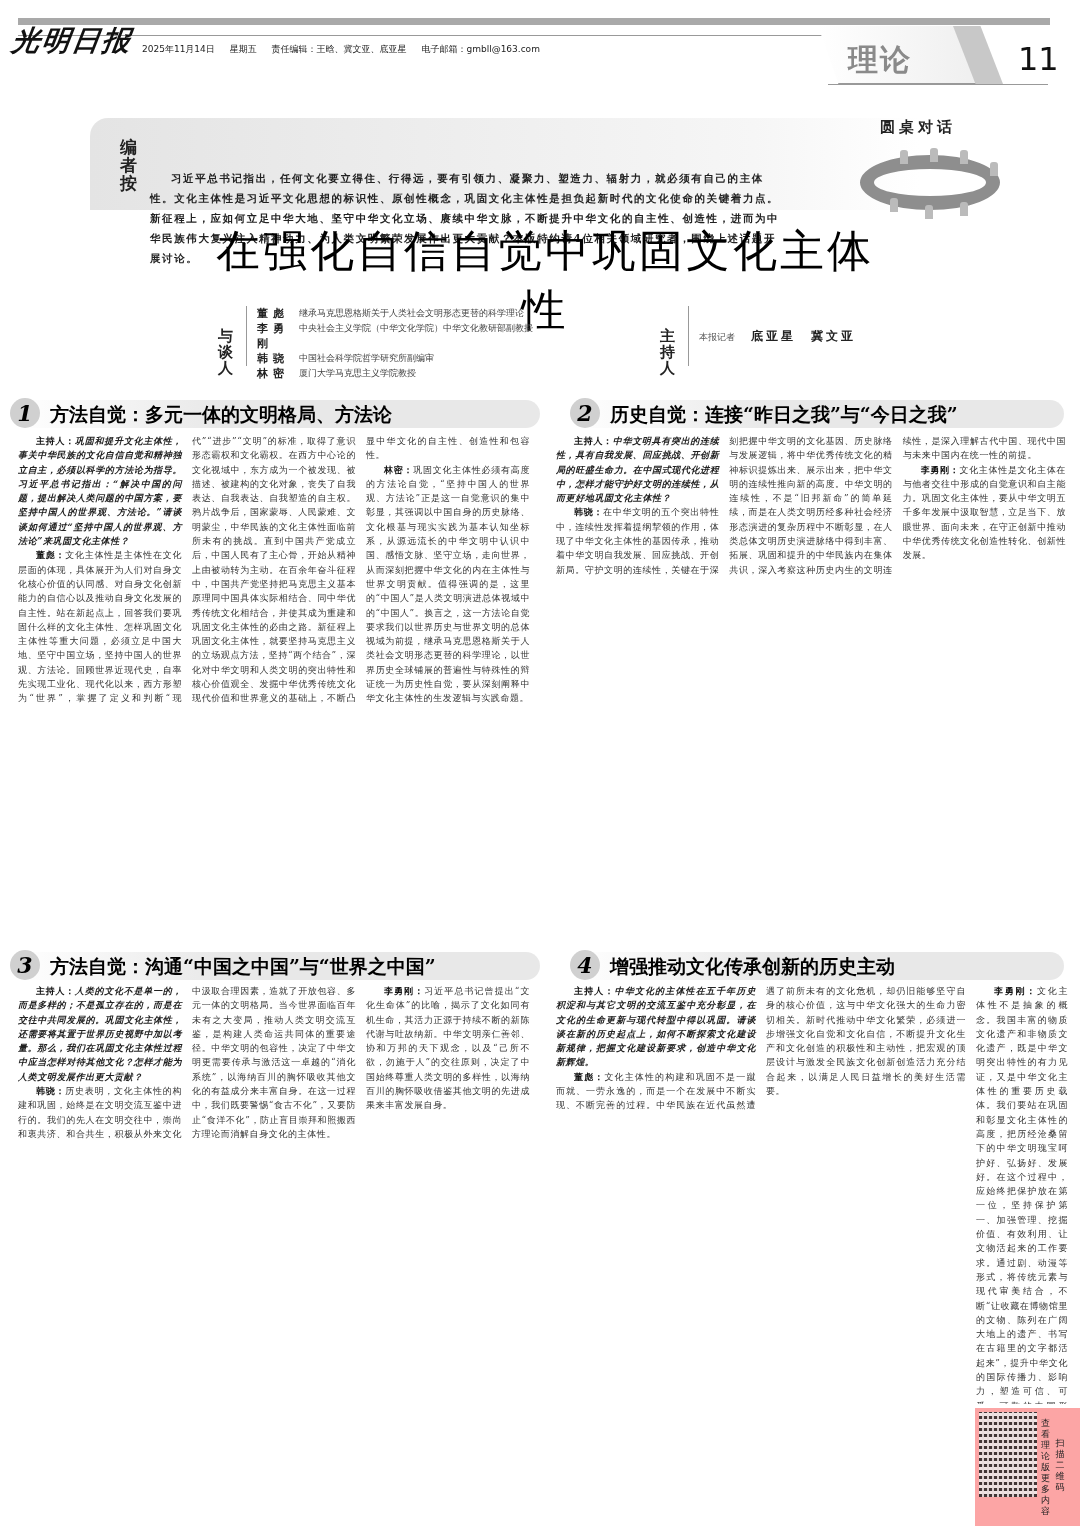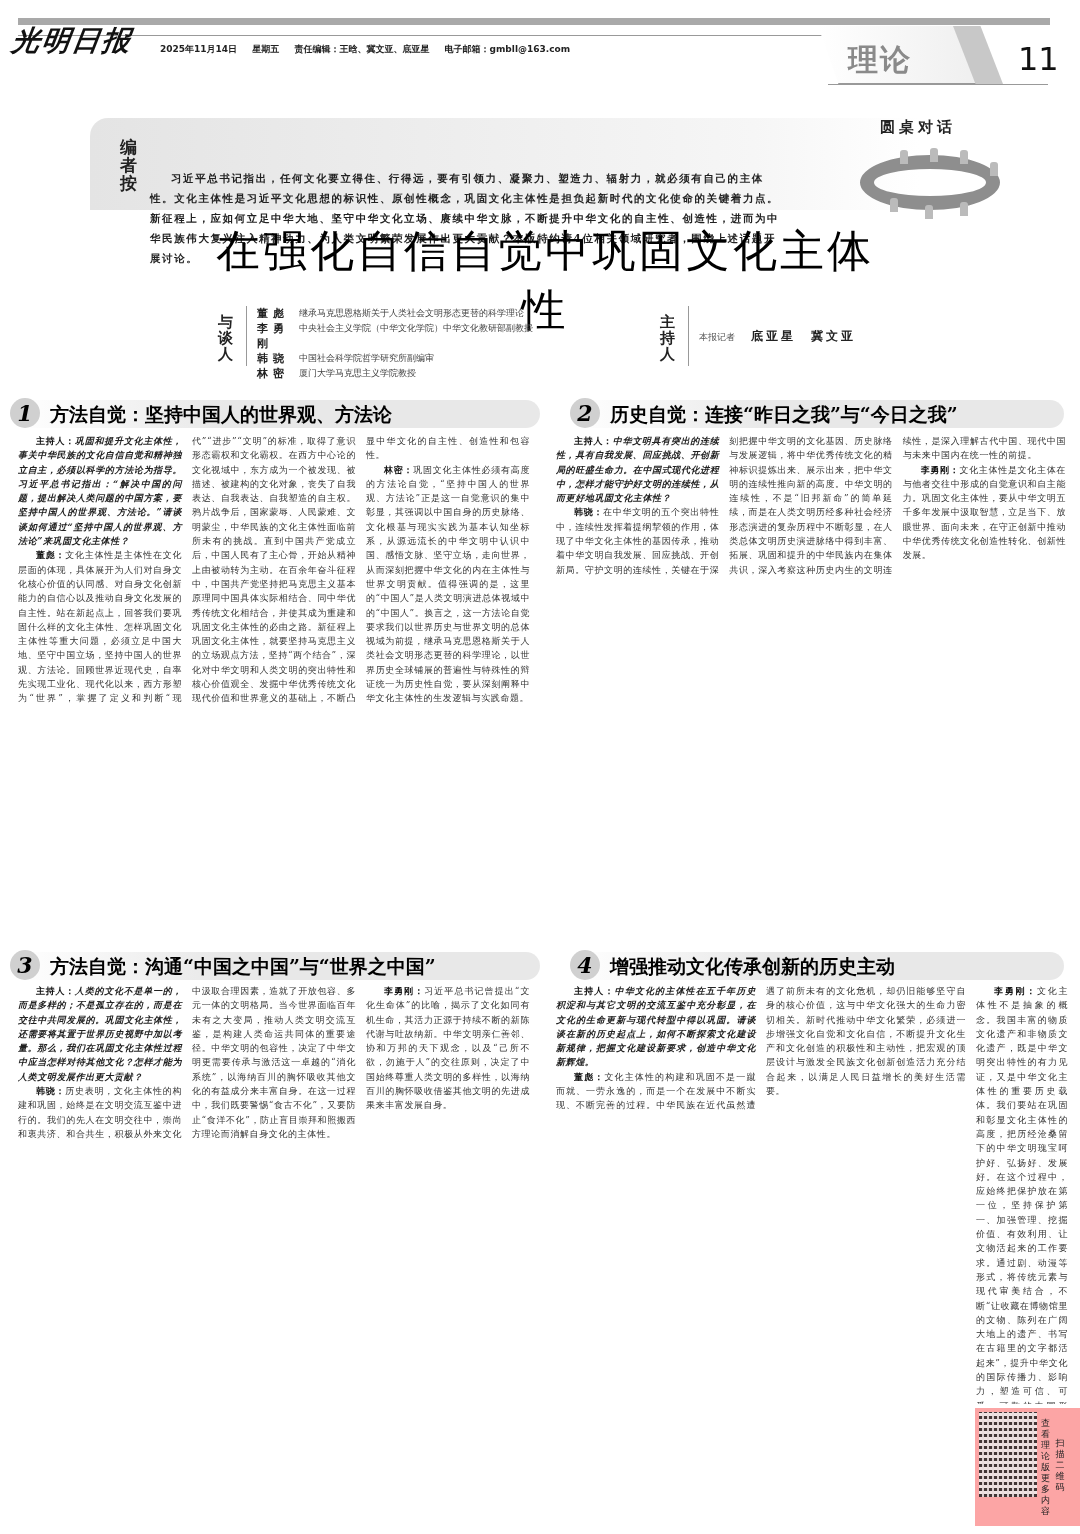--- a/index.html
+++ b/index.html
@@ -1,41 +1,41 @@
 <!DOCTYPE html>
 <html><head>
 <meta charset="utf-8">
 <style>
   * { box-sizing: border-box; margin: 0; padding: 0; }
   body { width: 1080px; height: 1534px; background: #fff; font-family: "DejaVu Serif", serif; color: #222; overflow: hidden; position: relative; }
   .topbar { position: absolute; left: 18px; right: 30px; top: 18px; height: 7px; background: #a9a9a9; }
   .masthead { position: absolute; left: 12px; top: 28px; height: 32px; display: flex; align-items: flex-end; }
   .logo { font-family: "DejaVu Serif", serif; font-style: italic; font-size: 28px; font-weight: bold; color: #111; letter-spacing: 2px; transform: skewX(-8deg); }
-  .meta { font-family: "DejaVu Sans", sans-serif; font-size: 9px; color: #222; margin-left: 28px; margin-bottom: 4px; font-weight: bold; }
+  .meta { font-family: "DejaVu Sans", sans-serif; font-size: 9px; color: #222; margin-left: 10px; margin-bottom: 4px; font-weight: normal; }
   .meta span { margin-right: 12px; }
   .hline { position: absolute; left: 18px; width: 805px; top: 35px; height: 1px; background: #999; }
   .section-tab { position: absolute; left: 818px; top: 26px; width: 240px; height: 60px; }
   .section-tab .shape { position: absolute; left: 0; top: 0; width: 170px; height: 58px; background: linear-gradient(90deg,#fff,#eee); clip-path: polygon(0 0, 88% 0, 100% 100%, 12% 100%); border-bottom: 1px solid #999; }
   .section-tab .stripe { position: absolute; left: 135px; top: 0; width: 50px; height: 58px; background: #c8c8c8; clip-path: polygon(0 0, 55% 0, 100% 100%, 45% 100%); }
   .section-tab .name { position: absolute; left: 30px; top: 14px; font-size: 30px; font-weight: bold; color: #8a8a8a; letter-spacing: 2px; }
   .section-tab .pageno { position: absolute; left: 200px; top: 14px; font-family: "DejaVu Sans", sans-serif; font-size: 32px; color: #111; }
   .section-tab .underline { position: absolute; left: 10px; top: 58px; width: 220px; height: 1px; background: #999; }
 
   .editor-box { position: absolute; left: 90px; top: 118px; width: 830px; height: 92px; background: linear-gradient(90deg,#e4e4e4,#f6f6f6 80%,#fff); border-radius: 18px 0 0 0; }
   .editor-label { position: absolute; left: 120px; top: 138px; width: 22px; font-family: "DejaVu Sans", sans-serif; font-weight: bold; font-size: 17px; line-height: 18px; color: #222; }
   .editor-text { position: absolute; left: 150px; top: 124px; width: 630px; font-size: 10.5px; line-height: 20px; letter-spacing: 1.6px; text-indent: 2em; color: #222; font-weight: bold; margin-top: 44px; }
   .roundtable { position: absolute; left: 860px; top: 110px; width: 200px; height: 110px; }
   .roundtable .rt-title { position: absolute; left: 20px; top: 8px; font-size: 15px; font-weight: bold; letter-spacing: 4px; }
   .roundtable .ring { position: absolute; left: 0; top: 45px; width: 140px; height: 55px; border: 14px solid #8e8e8e; border-radius: 50%; }
   .roundtable .fig { position: absolute; width: 8px; height: 14px; background: #bbb; border-radius: 3px 3px 0 0; }
 
   .headline { position: absolute; left: 195px; top: 222px; width: 700px; text-align: center; font-family: "DejaVu Serif", serif; font-weight: normal; font-size: 44px; letter-spacing: 3px; color: #000; }
 
   .guests { position: absolute; left: 218px; top: 306px; display: flex; }
-  .vlabel { width: 20px; font-family: Liberation Mono, monospace; font-weight: bold; font-size: 15px; line-height: 16px; margin-top: 10px; }
+  .vlabel { width: 20px; font-family: Liberation Sans, sans-serif; font-weight: bold; font-size: 15px; line-height: 16px; margin-top: 22px; }
   .vsep { width: 1px; height: 60px; background: #999; margin: 0 10px 0 8px; }
   .guest-list { font-size: 10px; line-height: 15px; }
   .guest-row { display: flex; }
   .guest-name { width: 42px; font-weight: bold; letter-spacing: 5px; font-size: 11px; }
   .guest-aff { font-family: "DejaVu Sans", sans-serif; font-size: 9px; color: #444; }
   .host { position: absolute; left: 660px; top: 306px; display: flex; }
   .host .reporter { font-family: "DejaVu Sans", sans-serif; font-size: 9px; color: #555; margin-top: 25px; }
   .host .hostnames { font-weight: bold; font-size: 12px; letter-spacing: 3px; margin-top: 22px; margin-left: 16px; word-spacing: 12px; }
 
   .sec-head { position: absolute; height: 28px; background: linear-gradient(90deg,#fff,#e8e8e8 40%,#e8e8e8); border-radius: 14px; }
@@ -119,21 +119,21 @@
 </div>
 <div class="host">
   <div class="vlabel">主持人</div>
   <div class="vsep"></div>
   <div class="reporter">本报记者</div>
   <div class="hostnames">底亚星　冀文亚</div>
 </div>
 
 <div class="sec-head" style="left:14px;top:400px;width:526px">
   <div class="num">1</div>
-  <div class="title">方法自觉：坚持中国人的世界观、方法论</div>
+  <div class="title">方法自觉：多元一体的文明格局、方法论</div>
 </div>
 <div class="col" style="left:18px;top:434px;width:512px;height:500px;column-count:3;column-gap:10px">
   <p><span class="q"><span class="spk">主持人：</span><span>巩固和提升文化主体性，事关中华民族的文化自信自觉和精神独立自主，必须以科学的方法论为指导。习近平总书记指出：“解决中国的问题，提出解决人类问题的中国方案，要坚持中国人的世界观、方法论。”请谈谈如何通过“坚持中国人的世界观、方法论”来巩固文化主体性？</span></span></p>
   <p><span class="spk">董彪：</span><span>文化主体性是主体性在文化层面的体现，具体展开为人们对自身文化核心价值的认同感、对自身文化创新能力的自信心以及推动自身文化发展的自主性。站在新起点上，回答我们要巩固什么样的文化主体性、怎样巩固文化主体性等重大问题，必须立足中国大地、坚守中国立场，坚持中国人的世界观、方法论。回顾世界近现代史，自率先实现工业化、现代化以来，西方形塑为“世界”，掌握了定义和判断“现代”“进步”“文明”的标准，取得了意识形态霸权和文化霸权。在西方中心论的文化视域中，东方成为一个被发现、被描述、被建构的文化对象，丧失了自我表达、自我表达、自我塑造的自主权。鸦片战争后，国家蒙辱、人民蒙难、文明蒙尘，中华民族的文化主体性面临前所未有的挑战。直到中国共产党成立后，中国人民有了主心骨，开始从精神上由被动转为主动。在百余年奋斗征程中，中国共产党坚持把马克思主义基本原理同中国具体实际相结合、同中华优秀传统文化相结合，并使其成为重建和巩固文化主体性的必由之路。新征程上巩固文化主体性，就要坚持马克思主义的立场观点方法，坚持“两个结合”，深化对中华文明和人类文明的突出特性和核心价值观全、发掘中华优秀传统文化现代价值和世界意义的基础上，不断凸显中华文化的自主性、创造性和包容性。</span></p>
   <p><span class="spk">林密：</span><span>巩固文化主体性必须有高度的方法论自觉，“坚持中国人的世界观、方法论”正是这一自觉意识的集中彰显，其强调以中国自身的历史脉络、文化根基与现实实践为基本认知坐标系，从源远流长的中华文明中认识中国、感悟文脉、坚守立场，走向世界，从而深刻把握中华文化的内在主体性与世界文明贡献。值得强调的是，这里的“中国人”是人类文明演进总体视域中的“中国人”。换言之，这一方法论自觉要求我们以世界历史与世界文明的总体视域为前提，继承马克思恩格斯关于人类社会文明形态更替的科学理论，以世界历史全球铺展的普遍性与特殊性的辩证统一为历史性自觉，要从深刻阐释中华文化主体性的生发逻辑与实践命题。</span></p>
 </div>
 
 <div class="sec-head" style="left:574px;top:400px;width:490px">
   <div class="num">2</div>
   <div class="title">历史自觉：连接“昨日之我”与“今日之我”</div>

